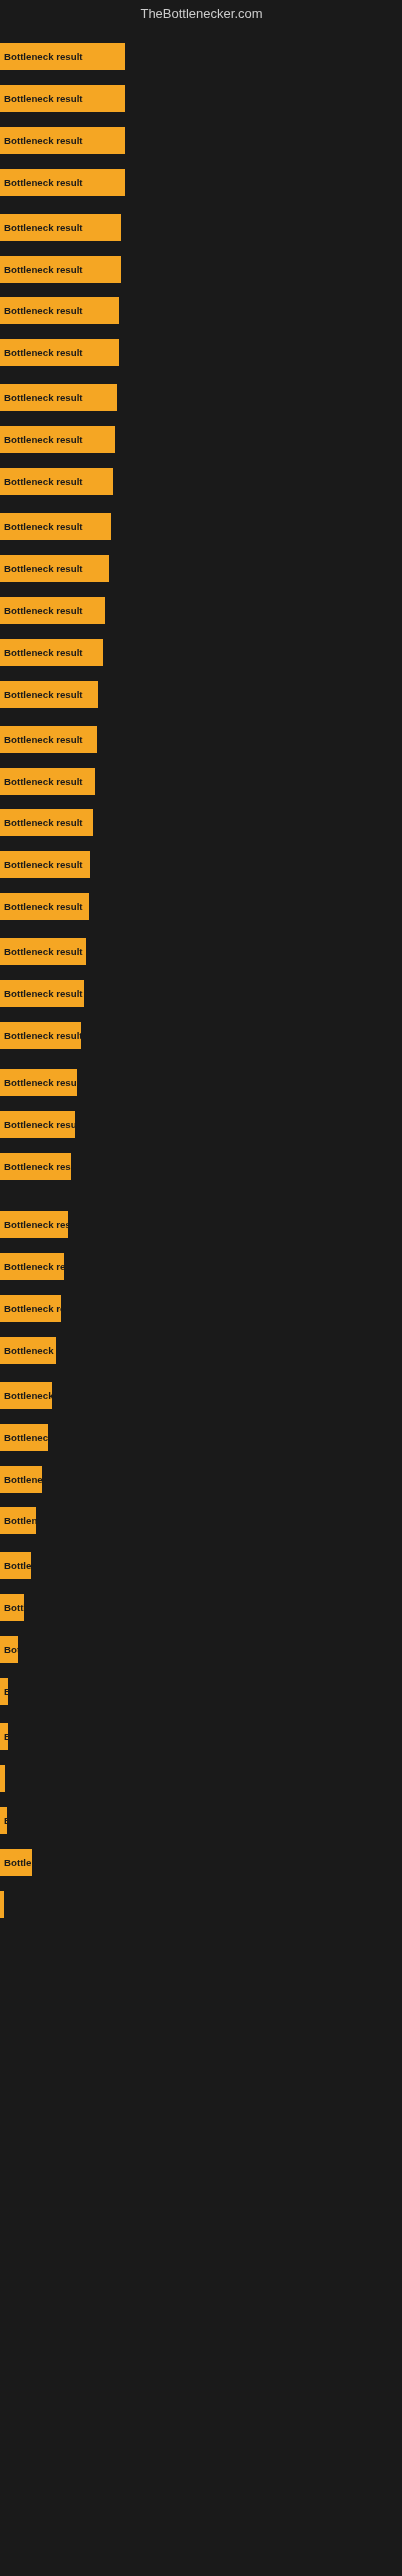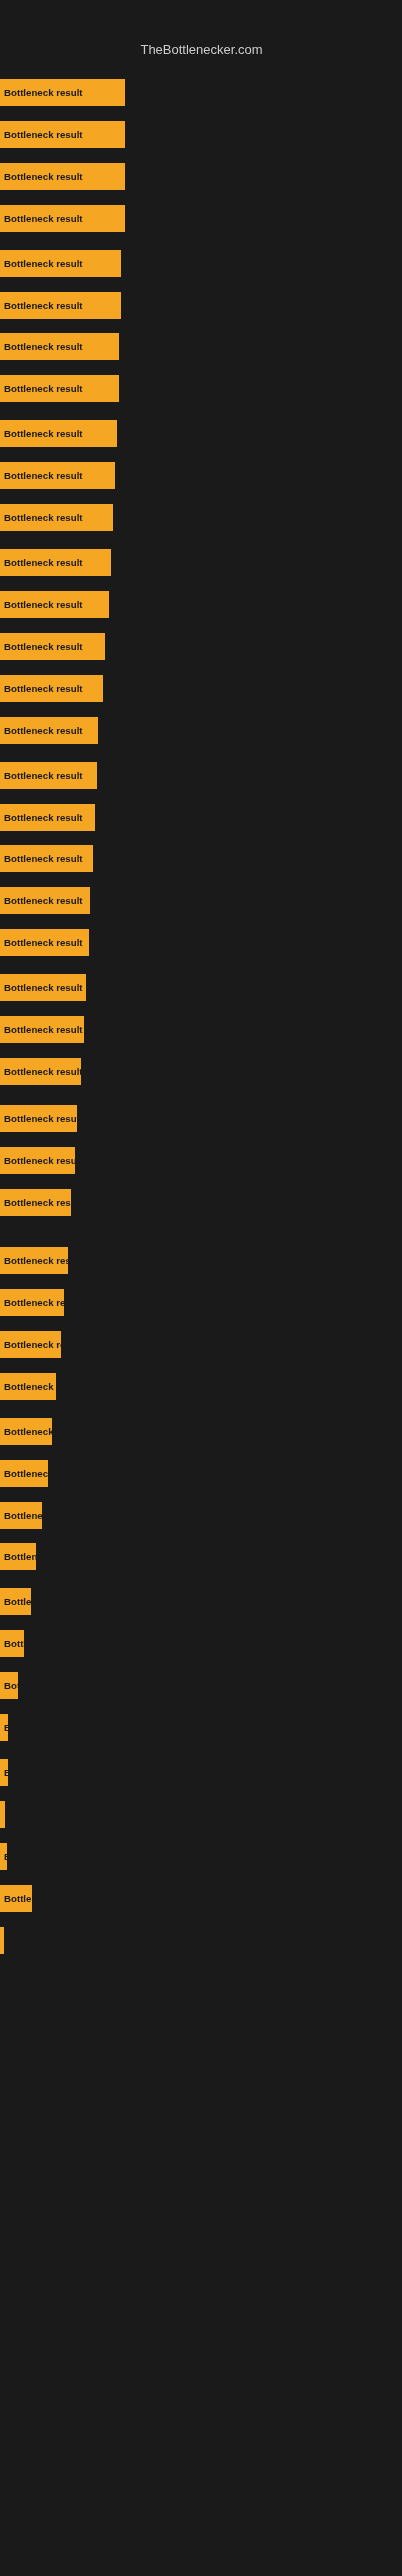--- a/index.html
+++ b/index.html
@@ -13,21 +13,20 @@
       background-color: #1a1a1a;
       font-family: Arial, sans-serif;
       position: relative;
     }
     .site-title {
       text-align: center;
       color: #cccccc;
       font-size: 13px;
       padding: 6.4px 0 3.2px 0;
       font-weight: normal;
-      margin-top: 36px;
     }
   </style>
 </head>
 <body>
 
 <div style="position:relative; width:403px; min-height:2576px; background:#1a1a1a;">
   <div class="site-title">TheBottlenecker.com</div>
   <div style="position:relative; width:394px; height:2544px;">
   <div style="position: absolute; top: 16px; left: 0px; width: 403px; height: 31px; display: flex; align-items: center;">
         <div style="background: rgb(245, 166, 35); width: 125px; height: 27px; display: flex; align-items: center; padding-left: 4px; overflow: hidden;">

